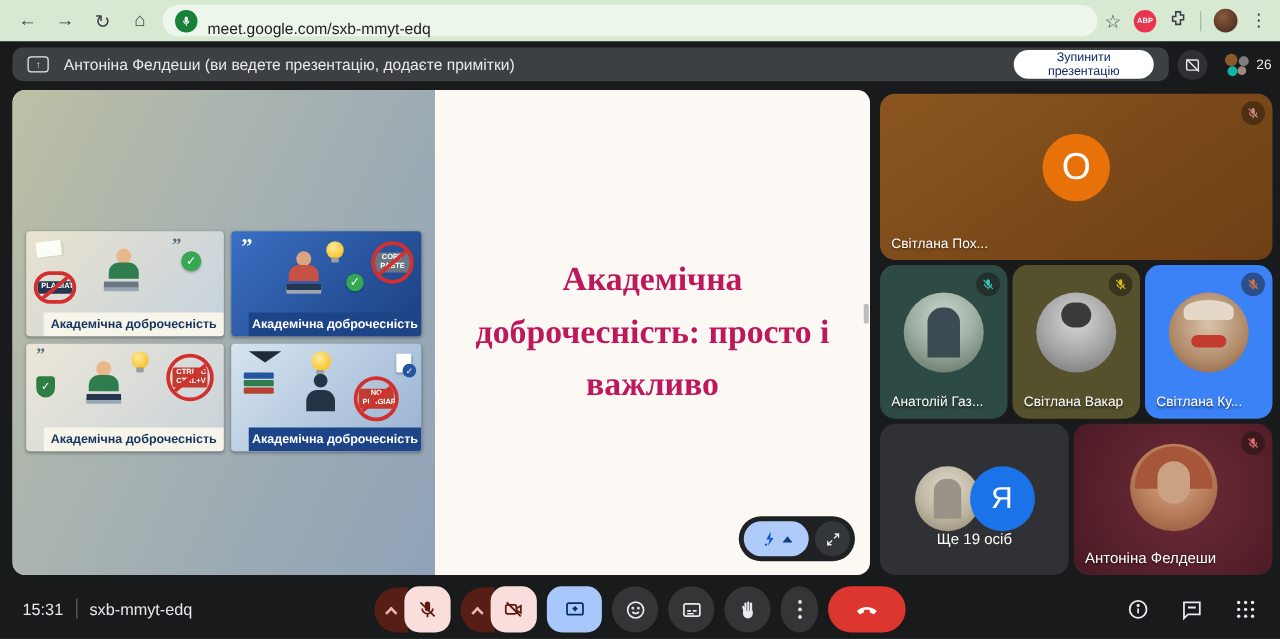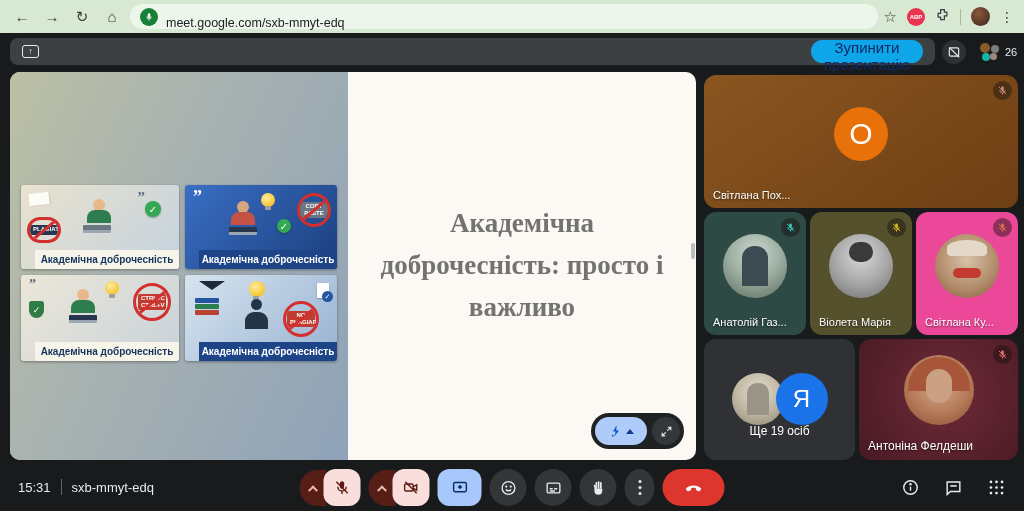--- a/index.html
+++ b/index.html
@@ -26,22 +26,22 @@
   .avatar-chip { width:19px; height:19px; border-radius:50%;
     background:radial-gradient(circle at 40% 35%, #8a5a3a, #3a241c); }
   .kebab { color:#3c4043; font-size:14px; }
 
   
   .banner { position:absolute; top:38px; left:10px; width:925px; height:27px;
     background:#3c4043; border-radius:8px; display:flex; align-items:center; padding:0 12px; }
   .banner-ico { width:17px; height:13px; border:1.5px solid #e8eaed; border-radius:3px;
     display:flex; align-items:center; justify-content:center; color:#e8eaed; font-size:8px; }
   .banner-text { margin-left:12px; font-size:12.5px; color:#e8eaed; }
-  .stop-btn { margin-left:auto; background:#0ea5e9; color:#0d2a66; border:none; cursor:pointer;
-    border-radius:14px; width:112px; height:23px; font-size:15px; line-height:1.1;
+  .stop-btn { margin-left:auto; background:#ffffff; color:#0d2a66; border:none; cursor:pointer;
+    border-radius:14px; width:112px; height:23px; font-size:10px; line-height:1.1;
     font-family:inherit; padding:0 8px; }
   .banner-side { position:absolute; top:38px; left:942px; height:27px; display:flex;
     align-items:center; gap:12px; }
   .fx-off { width:24px; height:24px; border-radius:50%; background:#2e3033;
     display:flex; align-items:center; justify-content:center; }
   .fx-off svg { width:14px; height:14px; }
   .people-cluster { display:flex; align-items:center; gap:5px; }
   .cluster-dots { position:relative; width:22px; height:20px; }
   .cluster-dots i { position:absolute; border-radius:50%; }
   .cd1 { width:10px; height:10px; background:#8a5a2a; left:2px; top:1px; }
@@ -106,21 +106,21 @@
   .gradcap { position:absolute; width:0; height:0; border-left:13px solid transparent;
     border-right:13px solid transparent; border-bottom:9px solid #1d2a3a; transform:rotate(180deg); }
   .doc { position:absolute; width:12px; height:15px; background:#fff; border-radius:1px;
     box-shadow:0 1px 2px rgba(0,0,0,.3); }
   .doc::after { content:"\2713"; position:absolute; right:-4px; bottom:-4px; width:11px; height:11px;
     border-radius:50%; background:#2456a0; color:#fff; font-size:7px; display:flex;
     align-items:center; justify-content:center; }
 
   .slide-right { flex:1; display:flex; align-items:center; justify-content:center; position:relative; }
   .slide-title { font-family:"Liberation Serif","DejaVu Serif",serif; font-weight:bold;
-    font-size:27px; line-height:1.55; color:#737373; text-align:center; width:310px; }
+    font-size:27px; line-height:1.55; color:#be185d; text-align:center; width:310px; }
   .slide-scroll { position:absolute; right:1px; top:171px; width:4px; height:16px;
     background:#bdbdbd; border-radius:2px; }
 
   .annot-dock { position:absolute; right:12px; bottom:11px; background:#1f2123;
     border-radius:21px; padding:4px; display:flex; align-items:center; gap:5px; }
   .annot-pill { width:52px; height:28px; border-radius:15px; background:#aecbfa;
     display:flex; align-items:center; justify-content:center; gap:3px; cursor:pointer; }
   .annot-pill svg { width:14px; height:14px; }
   .annot-caret { width:0; height:0; border-left:4px solid transparent;
     border-right:4px solid transparent; border-bottom:5px solid #0b3f8f; }
@@ -159,21 +159,21 @@
   .m-hair { position:absolute; left:32px; top:42px; width:52px; height:58px;
     border-radius:26px 26px 10px 10px; background:#e6dcc4; }
   .m-face { position:absolute; left:42px; top:52px; width:32px; height:40px;
     border-radius:16px; background:#d3ab8e; }
   .m-window { position:absolute; right:8px; top:28px; width:18px; height:40px;
     background:linear-gradient(#cfd6dc,#9aa4ad); border-radius:2px; transform:skewY(-8deg); }
 
   .row2 .tile { height:123px; flex:1; }
   .t-anat { background:#2e4a44; }
   .t-viol { background:#55512c; }
-  .t-svit { background:#ec4899; }
+  .t-svit { background:#3b82f6; }
   .p-avatar { position:absolute; left:50%; top:44%; transform:translate(-50%,-50%);
     width:64px; height:64px; border-radius:50%; }
   .av-anat { background:radial-gradient(circle at 50% 30%, #cdd6d0 0%, #9fb0a4 45%, #5d6e60 100%); }
   .av-anat::after { content:""; position:absolute; left:19px; top:12px; width:26px; height:40px;
     border-radius:12px 12px 0 0; background:#3c4a52; }
   .av-viol { background:radial-gradient(circle at 50% 35%, #d8d8d8 0%, #a8a8a8 50%, #6e6e6e 100%); }
   .av-viol::after { content:""; position:absolute; left:20px; top:8px; width:24px; height:20px;
     border-radius:12px; background:#3a3a3a; }
   .av-svit { background:radial-gradient(circle at 50% 40%, #d8c3aa 0%, #b08a68 60%, #7c5a40 100%); }
   .av-svit::before { content:""; position:absolute; left:12px; top:6px; width:40px; height:16px;
@@ -268,20 +268,21 @@
         </svg>
     </span>
     <span class="vsep"></span>
     <span class="avatar-chip"></span>
     <span class="kebab">⋮</span>
   </div>
 </div>
 
 <div class="banner">
   <span class="banner-ico">↑</span>
+  <span class="banner-text">Антоніна Фелдеши (ви ведете презентацію, додаєте примітки)</span>
   <button class="stop-btn">Зупинити презентацію</button>
 </div>
 <div class="banner-side">
   <span class="fx-off">
     <svg viewBox="0 0 24 24" fill="none" stroke="#e8eaed" stroke-width="2">
         <rect x="4" y="5" width="16" height="14" rx="2"></rect>
         <path d="M4 4l17 17"></path>
       </svg>
   </span>
   <span class="people-cluster">
@@ -408,21 +409,21 @@
       <div class="tile-name">Анатолій Газ...</div>
     </div>
     <div class="tile t-viol">
       <div class="p-avatar av-viol"></div>
       <div class="mute-badge c-yellow">
         <svg viewBox="0 0 24 24">
             <path fill="currentColor" d="M12 3a3 3 0 0 1 3 3v5a3 3 0 0 1-6 0V6a3 3 0 0 1 3-3z"></path>
             <path fill="none" stroke="currentColor" stroke-width="2" d="M6 11a6 6 0 0 0 12 0M12 17v4M4 4l16 16"></path>
           </svg>
       </div>
-      <div class="tile-name">Віолета Марія</div>
+      <div class="tile-name">Світлана Вакар</div>
     </div>
     <div class="tile t-svit">
       <div class="p-avatar av-svit"></div>
       <div class="mute-badge c-orange">
         <svg viewBox="0 0 24 24">
             <path fill="currentColor" d="M12 3a3 3 0 0 1 3 3v5a3 3 0 0 1-6 0V6a3 3 0 0 1 3-3z"></path>
             <path fill="none" stroke="currentColor" stroke-width="2" d="M6 11a6 6 0 0 0 12 0M12 17v4M4 4l16 16"></path>
           </svg>
       </div>
       <div class="tile-name">Світлана Ку...</div>

